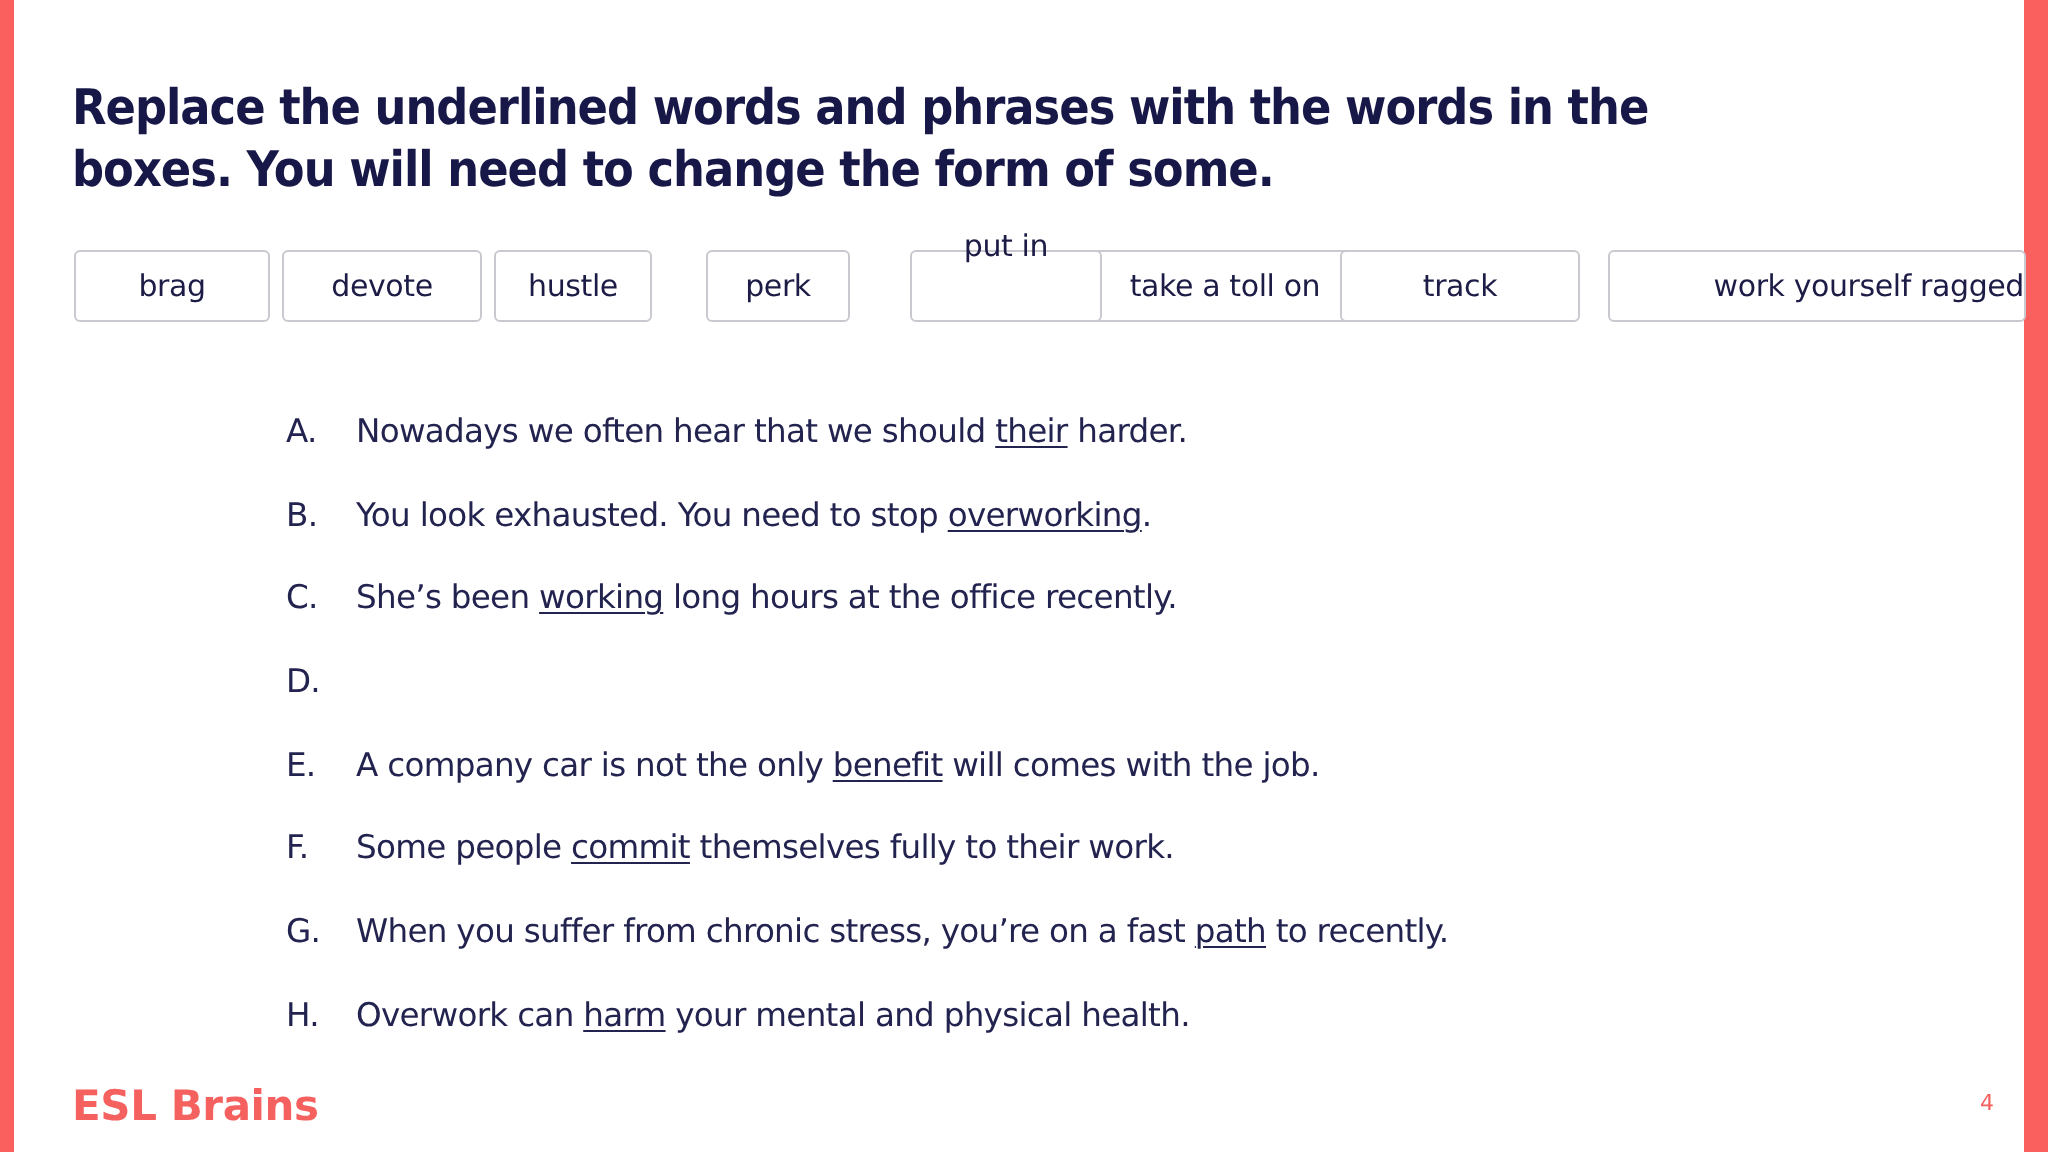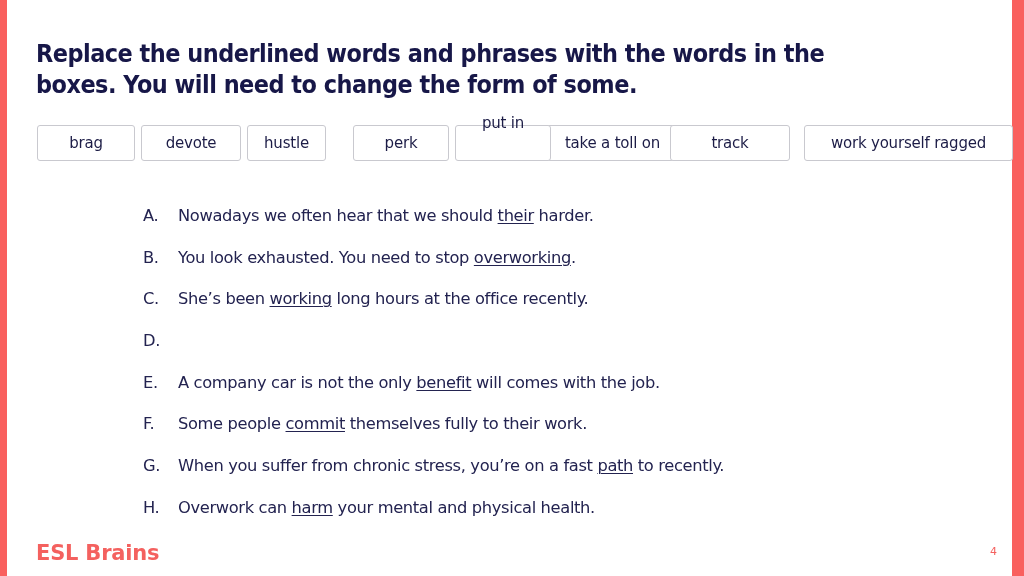--- a/index.html
+++ b/index.html
@@ -156,33 +156,33 @@
   <div class="word-bank">
       <div class="word-box" style="left: 104px; width: 100px;">
         <span class="word-box-label">devote</span>
       </div>
       <div class="word-box" style="left: 0px; width: 98px;">
         <span class="word-box-label">brag</span>
       </div>
       <div class="word-box" style="left: 210px; width: 79px;">
         <span class="word-box-label">hustle</span>
       </div>
-      <div class="word-box" style="left: 316px; width: 96px;">
+      <div class="word-box" style="left: 316px; width: 72px;">
         <span class="word-box-label">perk</span>
       </div>
       <div class="word-box" style="left: 504px; width: 143px;">
         <span class="word-box-label">take a toll on</span>
       </div>
       <div class="word-box raised" style="left: 418px; width: 96px;">
         <span class="word-box-label">put in</span>
       </div>
       <div class="word-box" style="left: 633px; width: 120px; text-align: center;">
         <span class="word-box-label">track</span>
       </div>
-      <div class="word-box" style="left: 767px; width: 209px;">
+      <div class="word-box" style="left: 767px; width: 209px; justify-content: flex-end;">
         <span class="word-box-label">work yourself ragged</span>
       </div>
     </div>
 
   <div class="exercise-list">
       <div class="exercise-row">
         <span class="exercise-marker">A.</span>
         <span class="exercise-text"><span>Nowadays we often hear that we should </span><u>their</u><span> harder.</span></span>
       </div>
       <div class="exercise-row">

